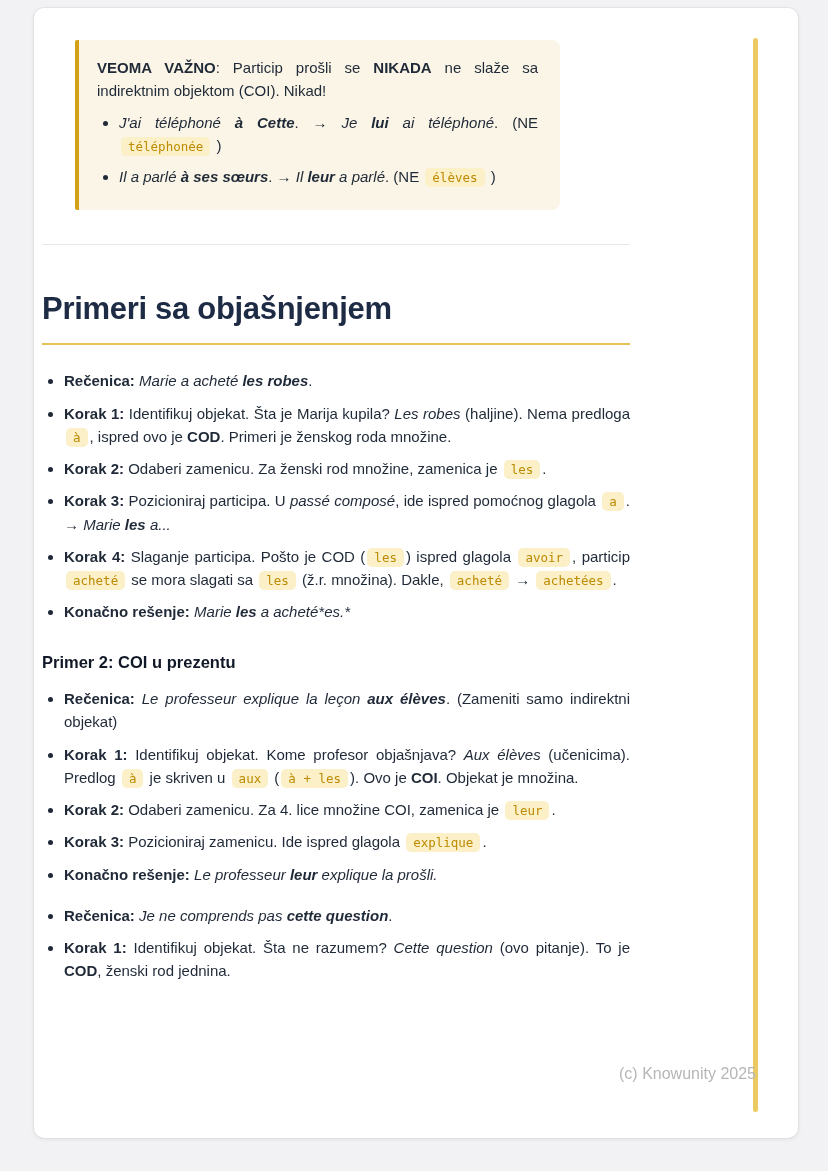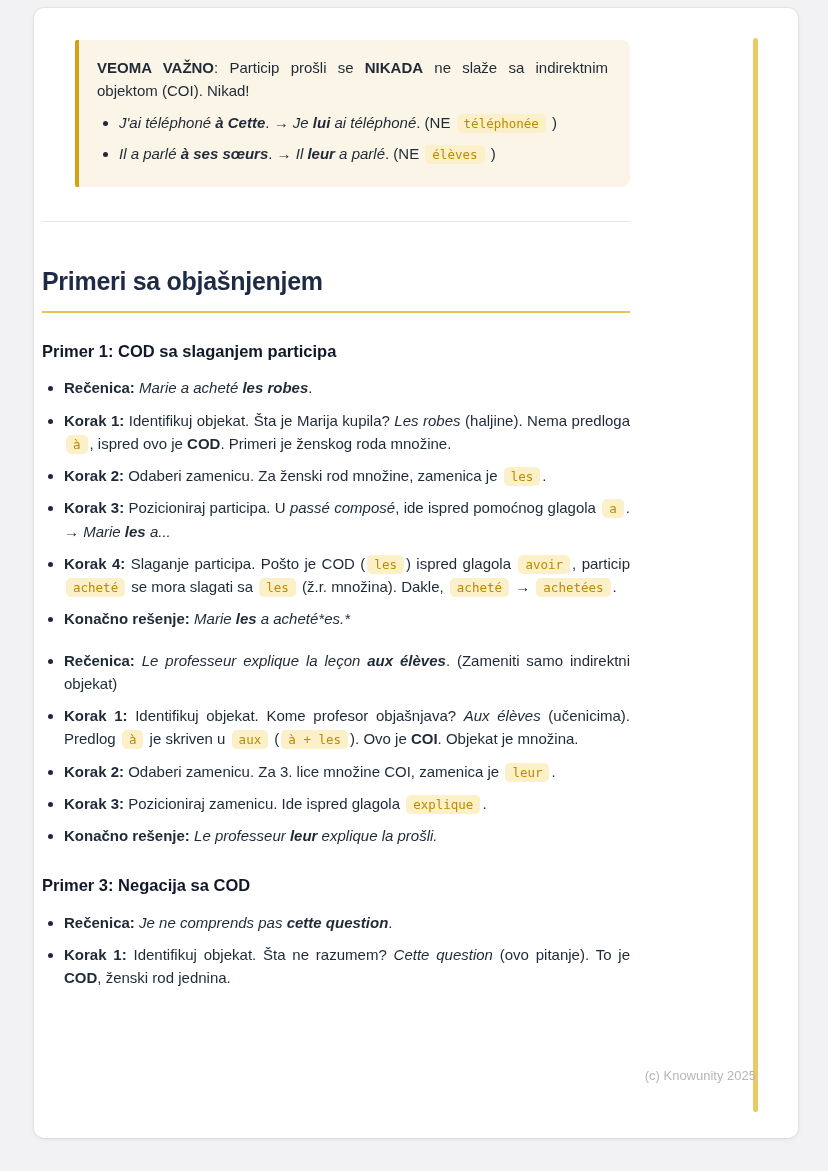--- a/index.html
+++ b/index.html
@@ -30,21 +30,21 @@
     padding:32px 150px 120px 8px;
   }
   .content{
     width:588px;
     font-size:15px;
     line-height:1.55;
   }
   
   .callout{
     margin-left:33px;
-    width:555px;
+    width:485px;
     background:var(--callout-bg);
     border-left:4px solid var(--callout-border);
     border-radius:2px 8px 8px 2px;
     padding:16px 22px 14px 18px;
   }
   .callout-title{
     margin:0 0 8px 0;
     text-align:justify;
   }
   .callout ul{
@@ -54,21 +54,21 @@
   .callout li{margin:8px 0;text-align:justify;}
   
   .divider{
     border:0;
     border-top:1px solid var(--divider);
     margin:34px 0 0 0;
     width:588px;
   }
   .main-heading{
     margin:40px 0 24px 0;
-    font-size:25px;
+    font-size:31px;
     font-weight:800;
     letter-spacing:-.3px;
     color:var(--heading);
     border-bottom:2px solid var(--accent);
     padding-bottom:10px;
   }
   .section-title{
     margin:26px 0 12px 0;
     font-size:16.5px;
     font-weight:700;
@@ -103,21 +103,21 @@
     right:40px;
     width:5px;
     border-radius:3px;
     background:var(--accent);
     opacity:.9;
   }
   .footer{
     position:absolute;
     right:42px;
     bottom:55px;
-    font-size:13px;
+    font-size:16px;
     color:var(--muted);
   }
 </style>
 </head>
 <body>
 
 <div class="page">
   <div class="content">
 
     <aside class="callout">
@@ -126,37 +126,36 @@
           <li><span class="i">J'ai téléphoné </span><span class="b i">à Cette</span><span>. → </span><span class="i">Je </span><span class="b i">lui</span><span class="i"> ai téléphoné</span><span>. (NE </span><code class="inline-code">téléphonée</code><span> )</span></li>
           <li><span class="i">Il a parlé </span><span class="b i">à ses sœurs</span><span>. → </span><span class="i">Il </span><span class="b i">leur</span><span class="i"> a parlé</span><span>. (NE </span><code class="inline-code">élèves</code><span> )</span></li>
         </ul>
     </aside>
 
     <hr class="divider">
 
     <h2 class="main-heading">Primeri sa objašnjenjem</h2>
 
     <div id="sections">
-        <h3 class="section-title">Primer 1: COD sa slaganjem participa</h3>
         <ul class="bullet-list">
           <li><span class="b">Rečenica:</span><span> </span><span class="i">Marie a acheté </span><span class="b i">les robes</span><span>.</span></li>
           <li><span class="b">Korak 1:</span><span> Identifikuj objekat. Šta je Marija kupila? </span><span class="i">Les robes</span><span> (haljine). Nema predloga </span><code class="inline-code">à</code><span>, ispred ovo je </span><span class="b">COD</span><span>. Primeri je ženskog roda množine.</span></li>
           <li><span class="b">Korak 2:</span><span> Odaberi zamenicu. Za ženski rod množine, zamenica je </span><code class="inline-code">les</code><span>.</span></li>
           <li><span class="b">Korak 3:</span><span> Pozicioniraj participa. U </span><span class="i">passé composé</span><span>, ide ispred pomoćnog glagola </span><code class="inline-code">a</code><span>. → </span><span class="i">Marie </span><span class="b i">les</span><span class="i"> a...</span></li>
           <li><span class="b">Korak 4:</span><span> Slaganje participa. Pošto je COD (</span><code class="inline-code">les</code><span>) ispred glagola </span><code class="inline-code">avoir</code><span>, particip </span><code class="inline-code">acheté</code><span> se mora slagati sa </span><code class="inline-code">les</code><span> (ž.r. množina). Dakle, </span><code class="inline-code">acheté</code><span> → </span><code class="inline-code">achetées</code><span>.</span></li>
           <li><span class="b">Konačno rešenje:</span><span> </span><span class="i">Marie </span><span class="b i">les</span><span class="i"> a acheté*es.*</span></li>
         </ul>
+        <h3 class="section-title">Primer 2: COI u prezentu</h3>
         <ul class="bullet-list">
           <li><span class="b">Rečenica:</span><span> </span><span class="i">Le professeur explique la leçon </span><span class="b i">aux élèves</span><span>. (Zameniti samo indirektni objekat)</span></li>
           <li><span class="b">Korak 1:</span><span> Identifikuj objekat. Kome profesor objašnjava? </span><span class="i">Aux élèves</span><span> (učenicima). Predlog </span><code class="inline-code">à</code><span> je skriven u </span><code class="inline-code">aux</code><span> (</span><code class="inline-code">à + les</code><span>). Ovo je </span><span class="b">COI</span><span>. Objekat je množina.</span></li>
-          <li><span class="b">Korak 2:</span><span> Odaberi zamenicu. Za 3. lice množine COI, zamenica je </span><code class="inline-code">leur</code><span>.</span></li>
+          <li><span class="b">Korak 2:</span><span> Odaberi zamenicu. Za 4. lice množine COI, zamenica je </span><code class="inline-code">leur</code><span>.</span></li>
           <li><span class="b">Korak 3:</span><span> Pozicioniraj zamenicu. Ide ispred glagola </span><code class="inline-code">explique</code><span>.</span></li>
           <li><span class="b">Konačno rešenje:</span><span> </span><span class="i">Le professeur </span><span class="b i">leur</span><span class="i"> explique la prošli.</span></li>
         </ul>
-        <h3 class="section-title">Primer 3: Negacija sa COD</h3>
         <ul class="bullet-list">
           <li><span class="b">Rečenica:</span><span> </span><span class="i">Je ne comprends pas </span><span class="b i">cette question</span><span>.</span></li>
           <li><span class="b">Korak 1:</span><span> Identifikuj objekat. Šta ne razumem? </span><span class="i">Cette question</span><span> (ovo pitanje). To je </span><span class="b">COD</span><span>, ženski rod jednina.</span></li>
         </ul>
       </div>
 
   </div>
 
   <div class="side-rule"></div>
   <div class="footer">(c) Knowunity 2025</div>

